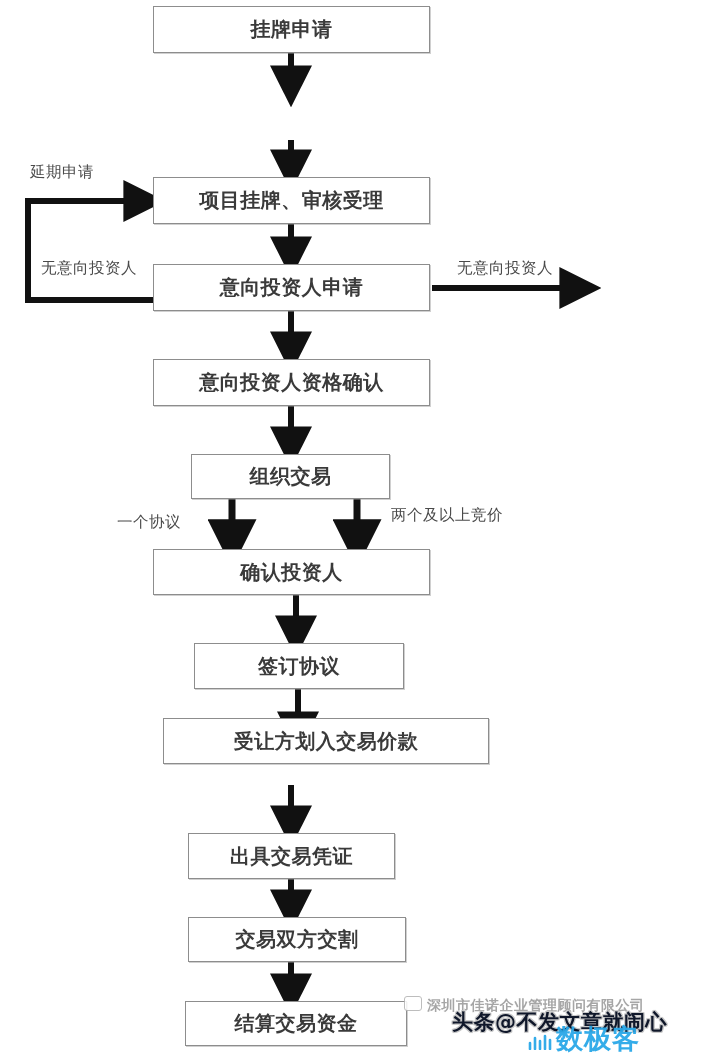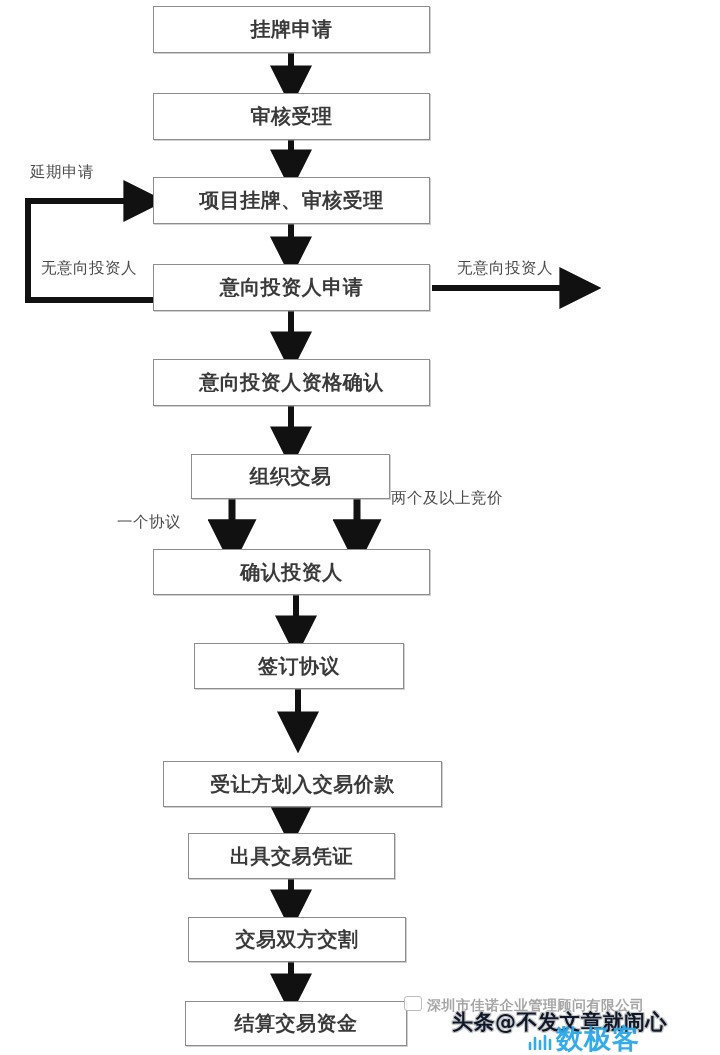--- a/index.html
+++ b/index.html
@@ -146,37 +146,36 @@
     <line x1="291" y1="879" x2="291" y2="908" stroke="#111111" stroke-width="6" marker-end="url(#ah)"></line>
 
     <line x1="291" y1="962" x2="291" y2="992" stroke="#111111" stroke-width="6" marker-end="url(#ah)"></line>
 
     <line x1="432" y1="288" x2="578" y2="288" stroke="#111111" stroke-width="6" marker-end="url(#ah)"></line>
 
     <path d="M 153,300 L 28,300 L 28,201 L 142,201" fill="none" stroke="#111111" stroke-width="6" stroke-linejoin="miter" marker-end="url(#ah)"></path>
   </svg>
 
   <div class="node" style="left:153px; top:6px;   width:277px; height:47px;">挂牌申请</div>
-  <div class="node" style="left:153px; top:93px;  width:277px; height:47px;">审核受理</div>
   <div class="node" style="left:153px; top:177px; width:277px; height:47px;">项目挂牌、审核受理</div>
   <div class="node" style="left:153px; top:264px; width:277px; height:47px;">意向投资人申请</div>
   <div class="node" style="left:153px; top:359px; width:277px; height:47px;">意向投资人资格确认</div>
   <div class="node" style="left:191px; top:454px; width:199px; height:45px;">组织交易</div>
   <div class="node" style="left:153px; top:549px; width:277px; height:46px;">确认投资人</div>
   <div class="node" style="left:194px; top:643px; width:210px; height:46px;">签订协议</div>
-  <div class="node" style="left:163px; top:761px; width:279px; height:46px;">受让方划入交易价款</div>
+  <div class="node" style="left:163px; top:718px; width:326px; height:46px;">受让方划入交易价款</div>
   <div class="node" style="left:188px; top:833px; width:207px; height:46px;">出具交易凭证</div>
   <div class="node" style="left:188px; top:917px; width:218px; height:45px;">交易双方交割</div>
   <div class="node" style="left:185px; top:1001px; width:222px; height:45px;">结算交易资金</div>
 
   <div class="edge-label" style="left:30px;  top:162px;">延期申请</div>
   <div class="edge-label" style="left:41px;  top:258px;">无意向投资人</div>
   <div class="edge-label" style="left:457px; top:258px;">无意向投资人</div>
   <div class="edge-label" style="left:117px; top:512px;">一个协议</div>
-  <div class="edge-label" style="left:391px; top:488px;">两个及以上竞价</div>
+  <div class="edge-label" style="left:391px; top:505px;">两个及以上竞价</div>
 
   <div class="wm wm-gray">
     <span class="wm-badge"></span><span>深圳市佳诺企业管理顾问有限公司</span>
   </div>
 
   <div class="wm wm-white">头条@不发文章就闹心</div>
 
   <div class="wm wm-blue">
     <span class="wm-mark">
       <svg viewBox="0 0 24 16" width="24" height="16">

